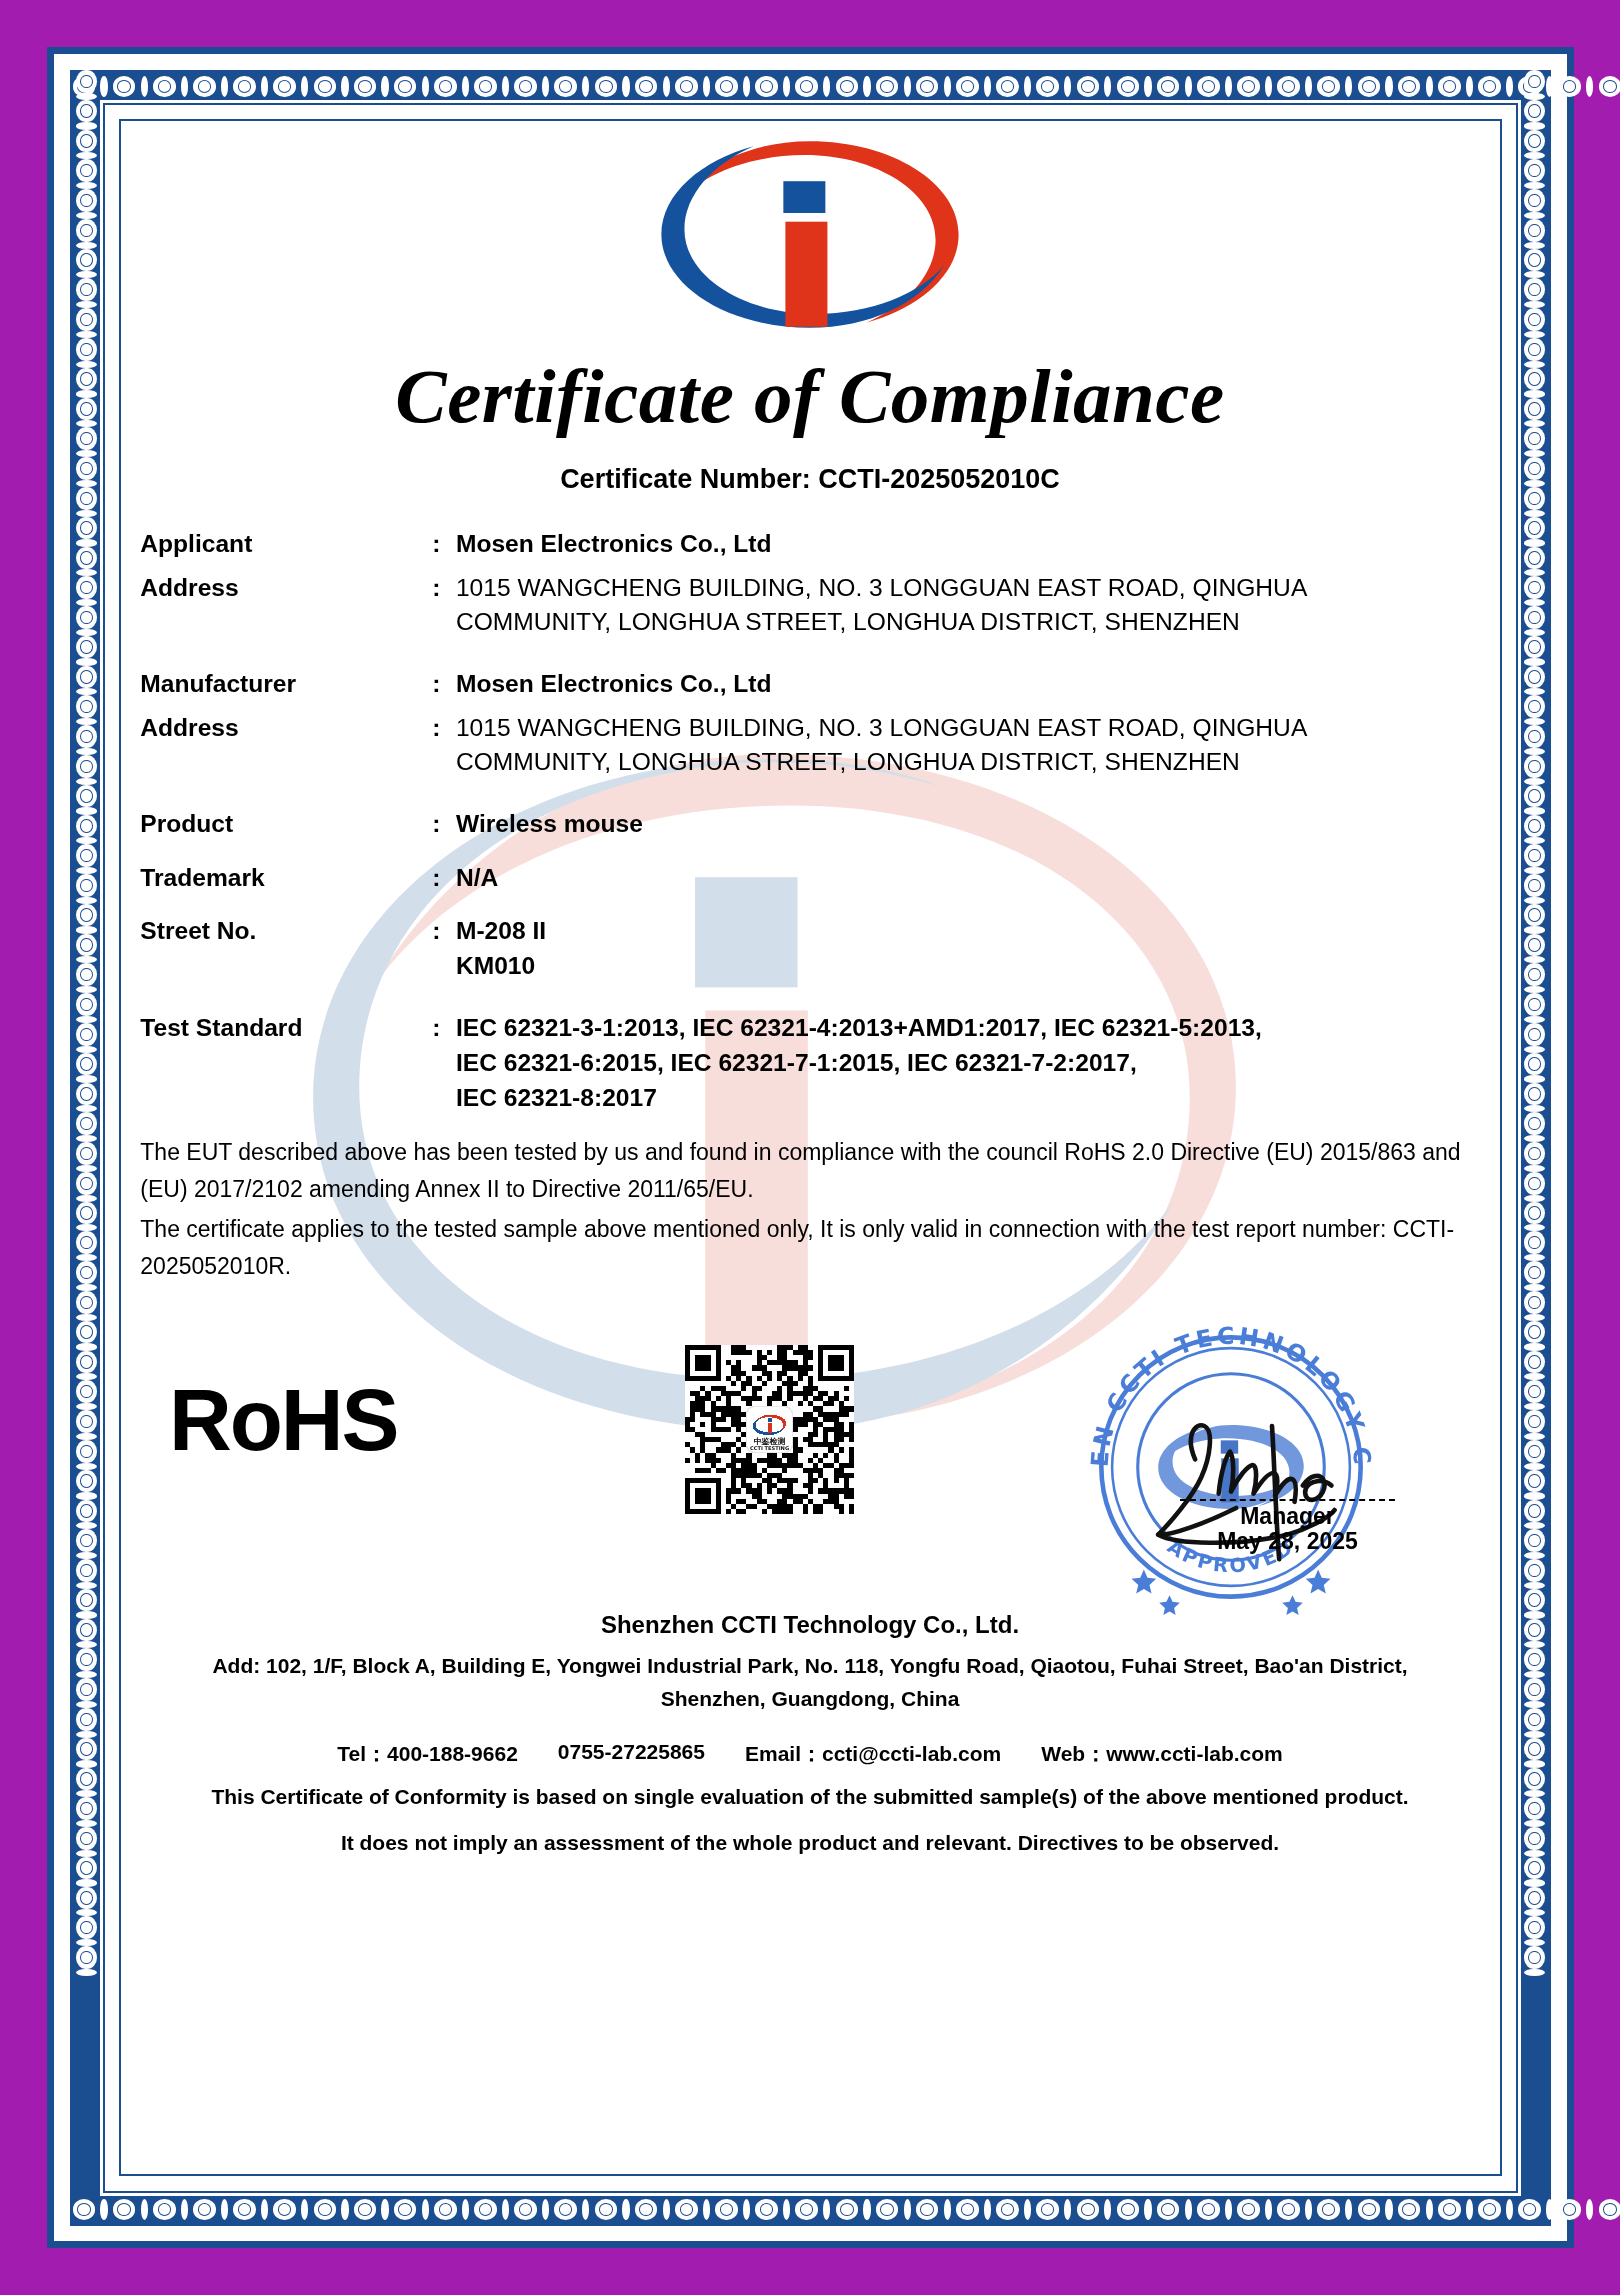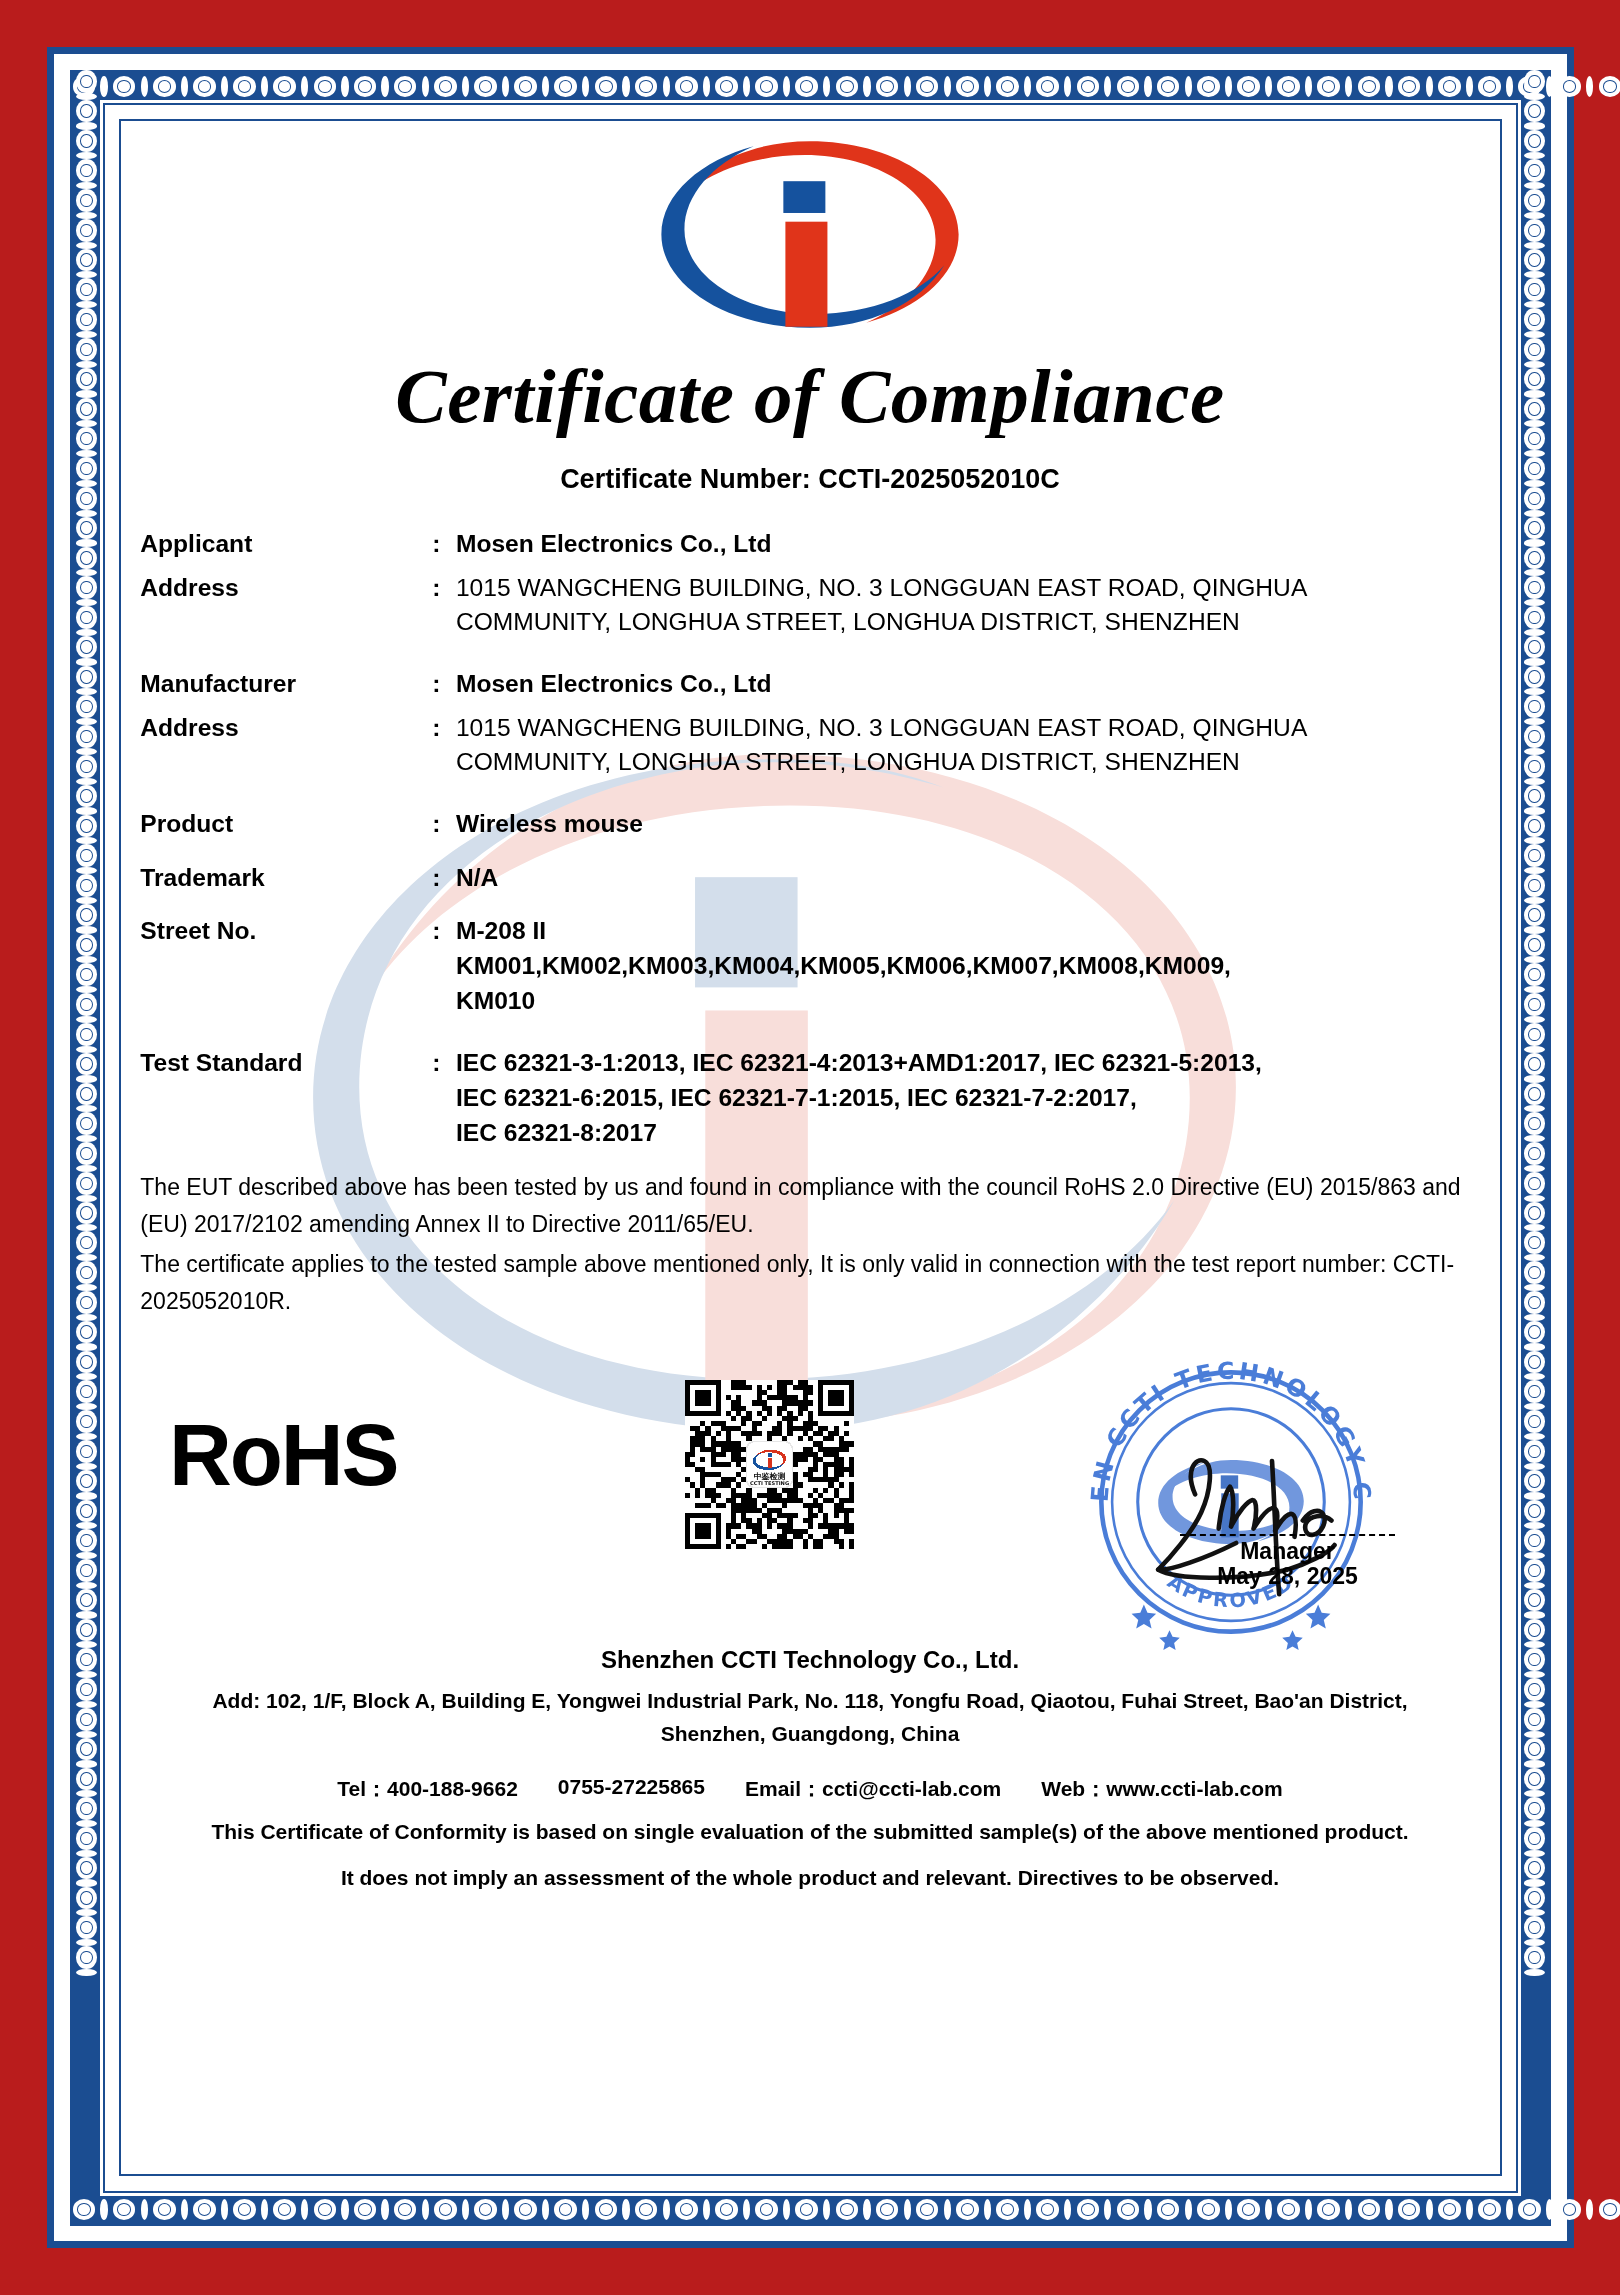--- a/index.html
+++ b/index.html
@@ -13,21 +13,21 @@
   body {
     font-family: "Liberation Sans", sans-serif;
     position: relative;
     overflow: hidden;
   }
 
   
   .page {
     position: absolute;
     inset: 0;
-    background: #b91c1c;
+    background: #a21caf;
     text-decoration: underline;
   }
 
   
   .frame-outer {
     position: absolute;
     left: 47px; top: 47px;
     width: 1527px; height: 2201px;
     border: 7.2px solid #1B4D91;
     background: #ffffff;
@@ -784,21 +784,20 @@
           <div class="r-colon">:</div>
           <div class="r-value bold">
             <span class="ln">N/A</span>
           </div>
         </div>
         <div class="row gap-lg">
           <div class="r-label">Street No.</div>
           <div class="r-colon">:</div>
           <div class="r-value bold">
             <span class="ln">M-208 II</span>
-            <span class="ln">KM001,KM002,KM003,KM004,KM005,KM006,KM007,KM008,KM009,</span>
             <span class="ln">KM010</span>
           </div>
         </div>
         <div class="row gap-md">
           <div class="r-label">Test Standard</div>
           <div class="r-colon">:</div>
           <div class="r-value bold">
             <span class="ln">IEC 62321-3-1:2013, IEC 62321-4:2013+AMD1:2017, IEC 62321-5:2013,</span>
             <span class="ln">IEC 62321-6:2015, IEC 62321-7-1:2015, IEC 62321-7-2:2017,</span>
             <span class="ln">IEC 62321-8:2017</span>

